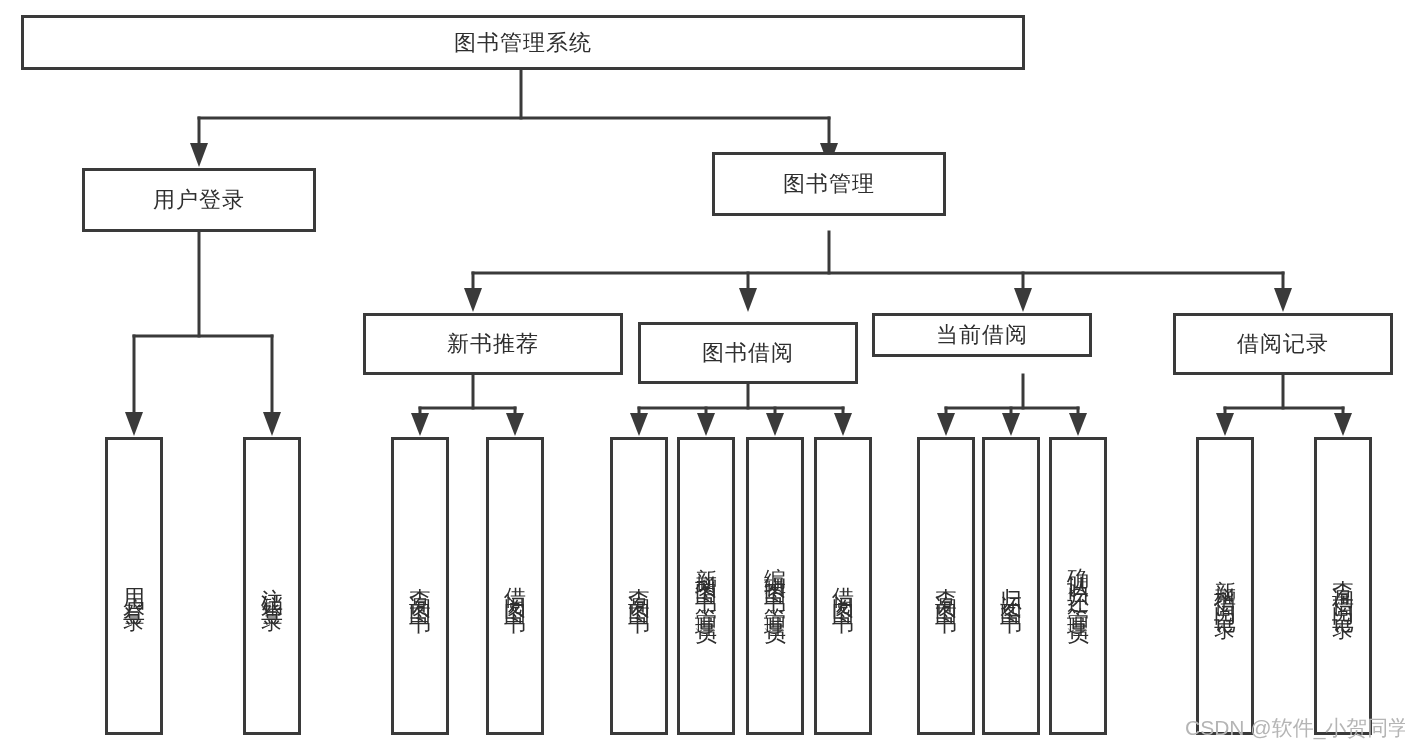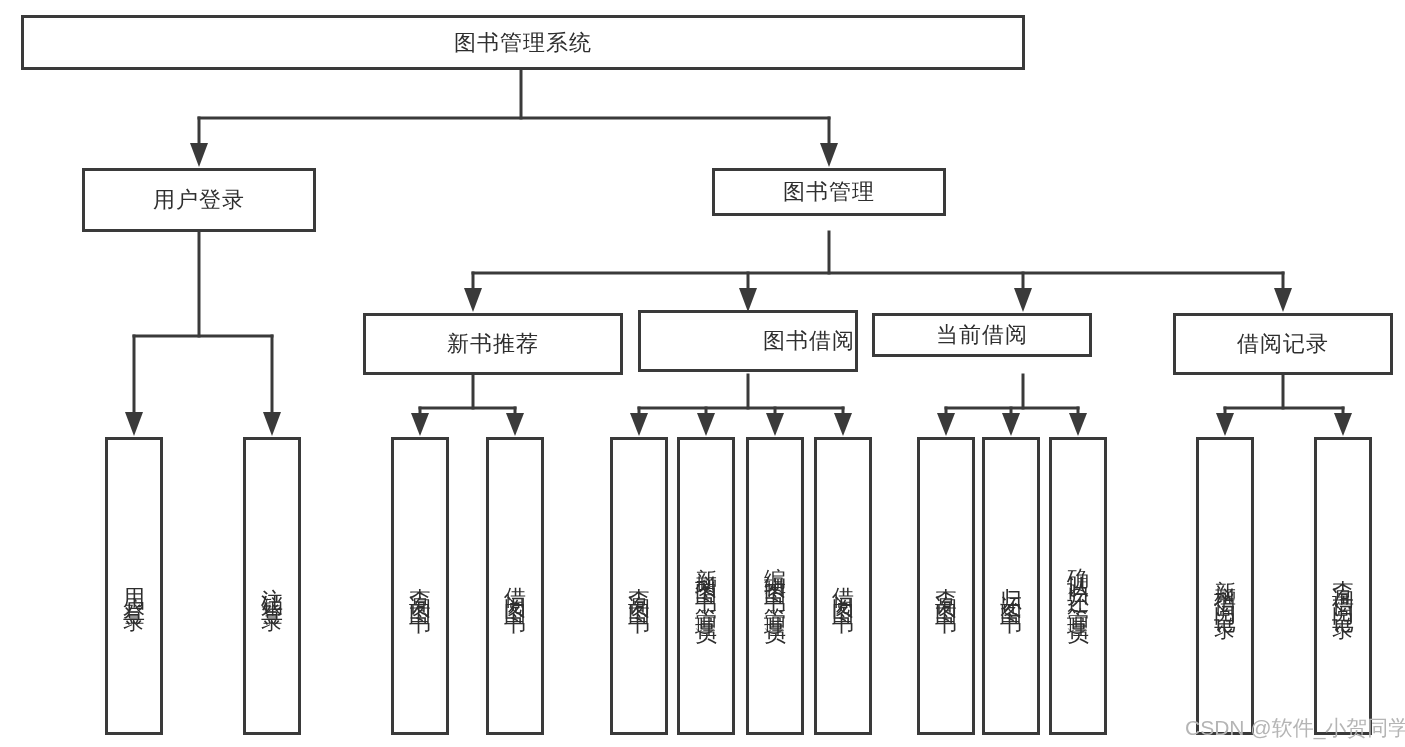--- a/index.html
+++ b/index.html
@@ -38,23 +38,23 @@
     writing-mode: vertical-rl;
     text-orientation: mixed;
     font-size: 22px;
     letter-spacing: 8px;
     line-height: 1;
     text-align: center;
   }
   
   #b-root { left: 21px;  top: 15px;  width: 1004px; height: 55px; }
   #b-user { left: 82px;  top: 168px; width: 234px;  height: 64px; }
-  #b-mgmt { left: 712px; top: 168px; width: 234px;  height: 48px; }
+  #b-mgmt { left: 712px; top: 152px; width: 234px;  height: 64px; }
   #b-g0   { left: 363px; top: 313px; width: 260px;  height: 62px; }
-  #b-g1   { left: 638px; top: 310px; width: 220px;  height: 62px; justify-content: flex-end; }
+  #b-g1   { left: 638px; top: 322px; width: 220px;  height: 62px; }
   #b-g2   { left: 872px; top: 313px; width: 220px;  height: 44px; }
   #b-g3   { left: 1173px;top: 313px; width: 220px;  height: 62px; }
   
   .leaf { top: 437px; width: 58px; height: 298px; }
   #l-u0  { left: 105px; }
   #l-u1  { left: 243px; }
   #l-g0c0 { left: 391px; }
   #l-g0c1 { left: 486px; }
   #l-g1c0 { left: 610px; }
   #l-g1c1 { left: 677px; }

